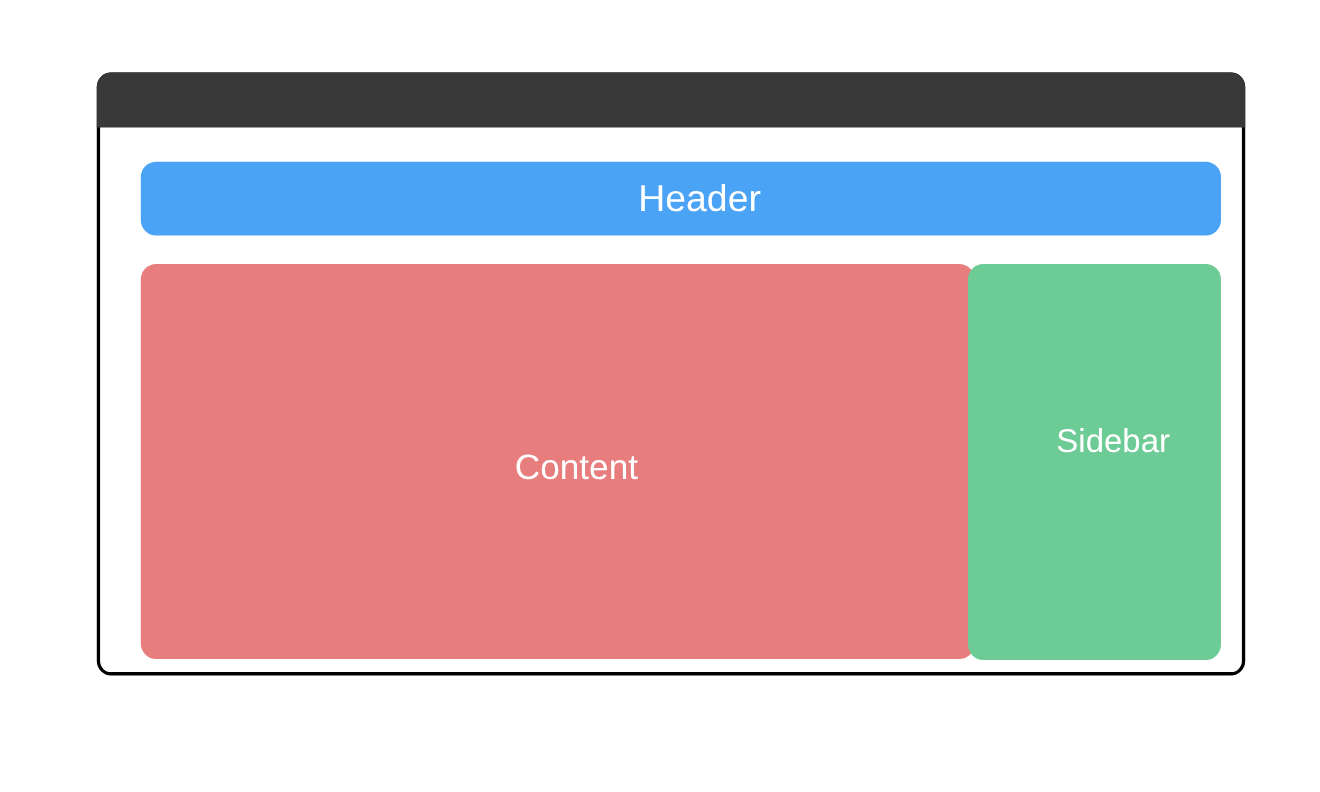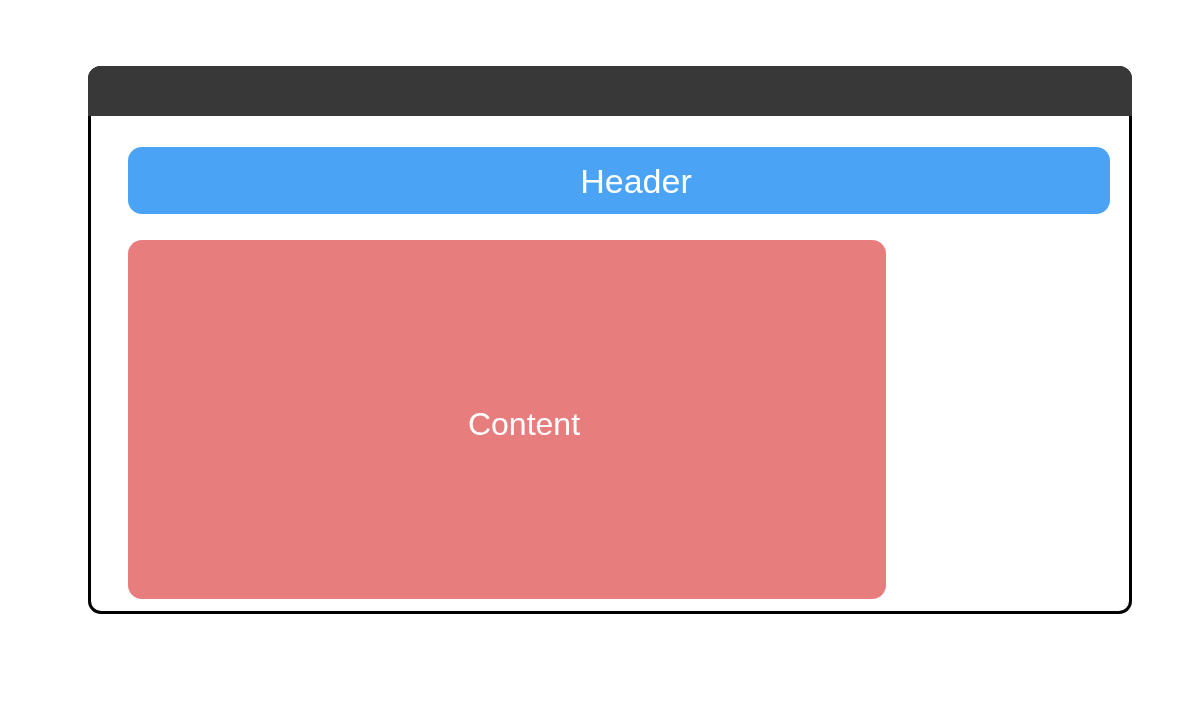--- a/index.html
+++ b/index.html
@@ -128,15 +128,18 @@
   <div id="window-body">
 
     <div class="block" id="header-block">
       <span class="block-label">Header</span>
     </div>
 
     <div class="block" id="content-block">
       <span class="block-label">Content</span>
     </div>
 
+    <div class="block" id="sidebar-block">
+      <span class="block-label">Sidebar</span>
+    </div>
 
   </div>
 </div>
 
 </body></html>

